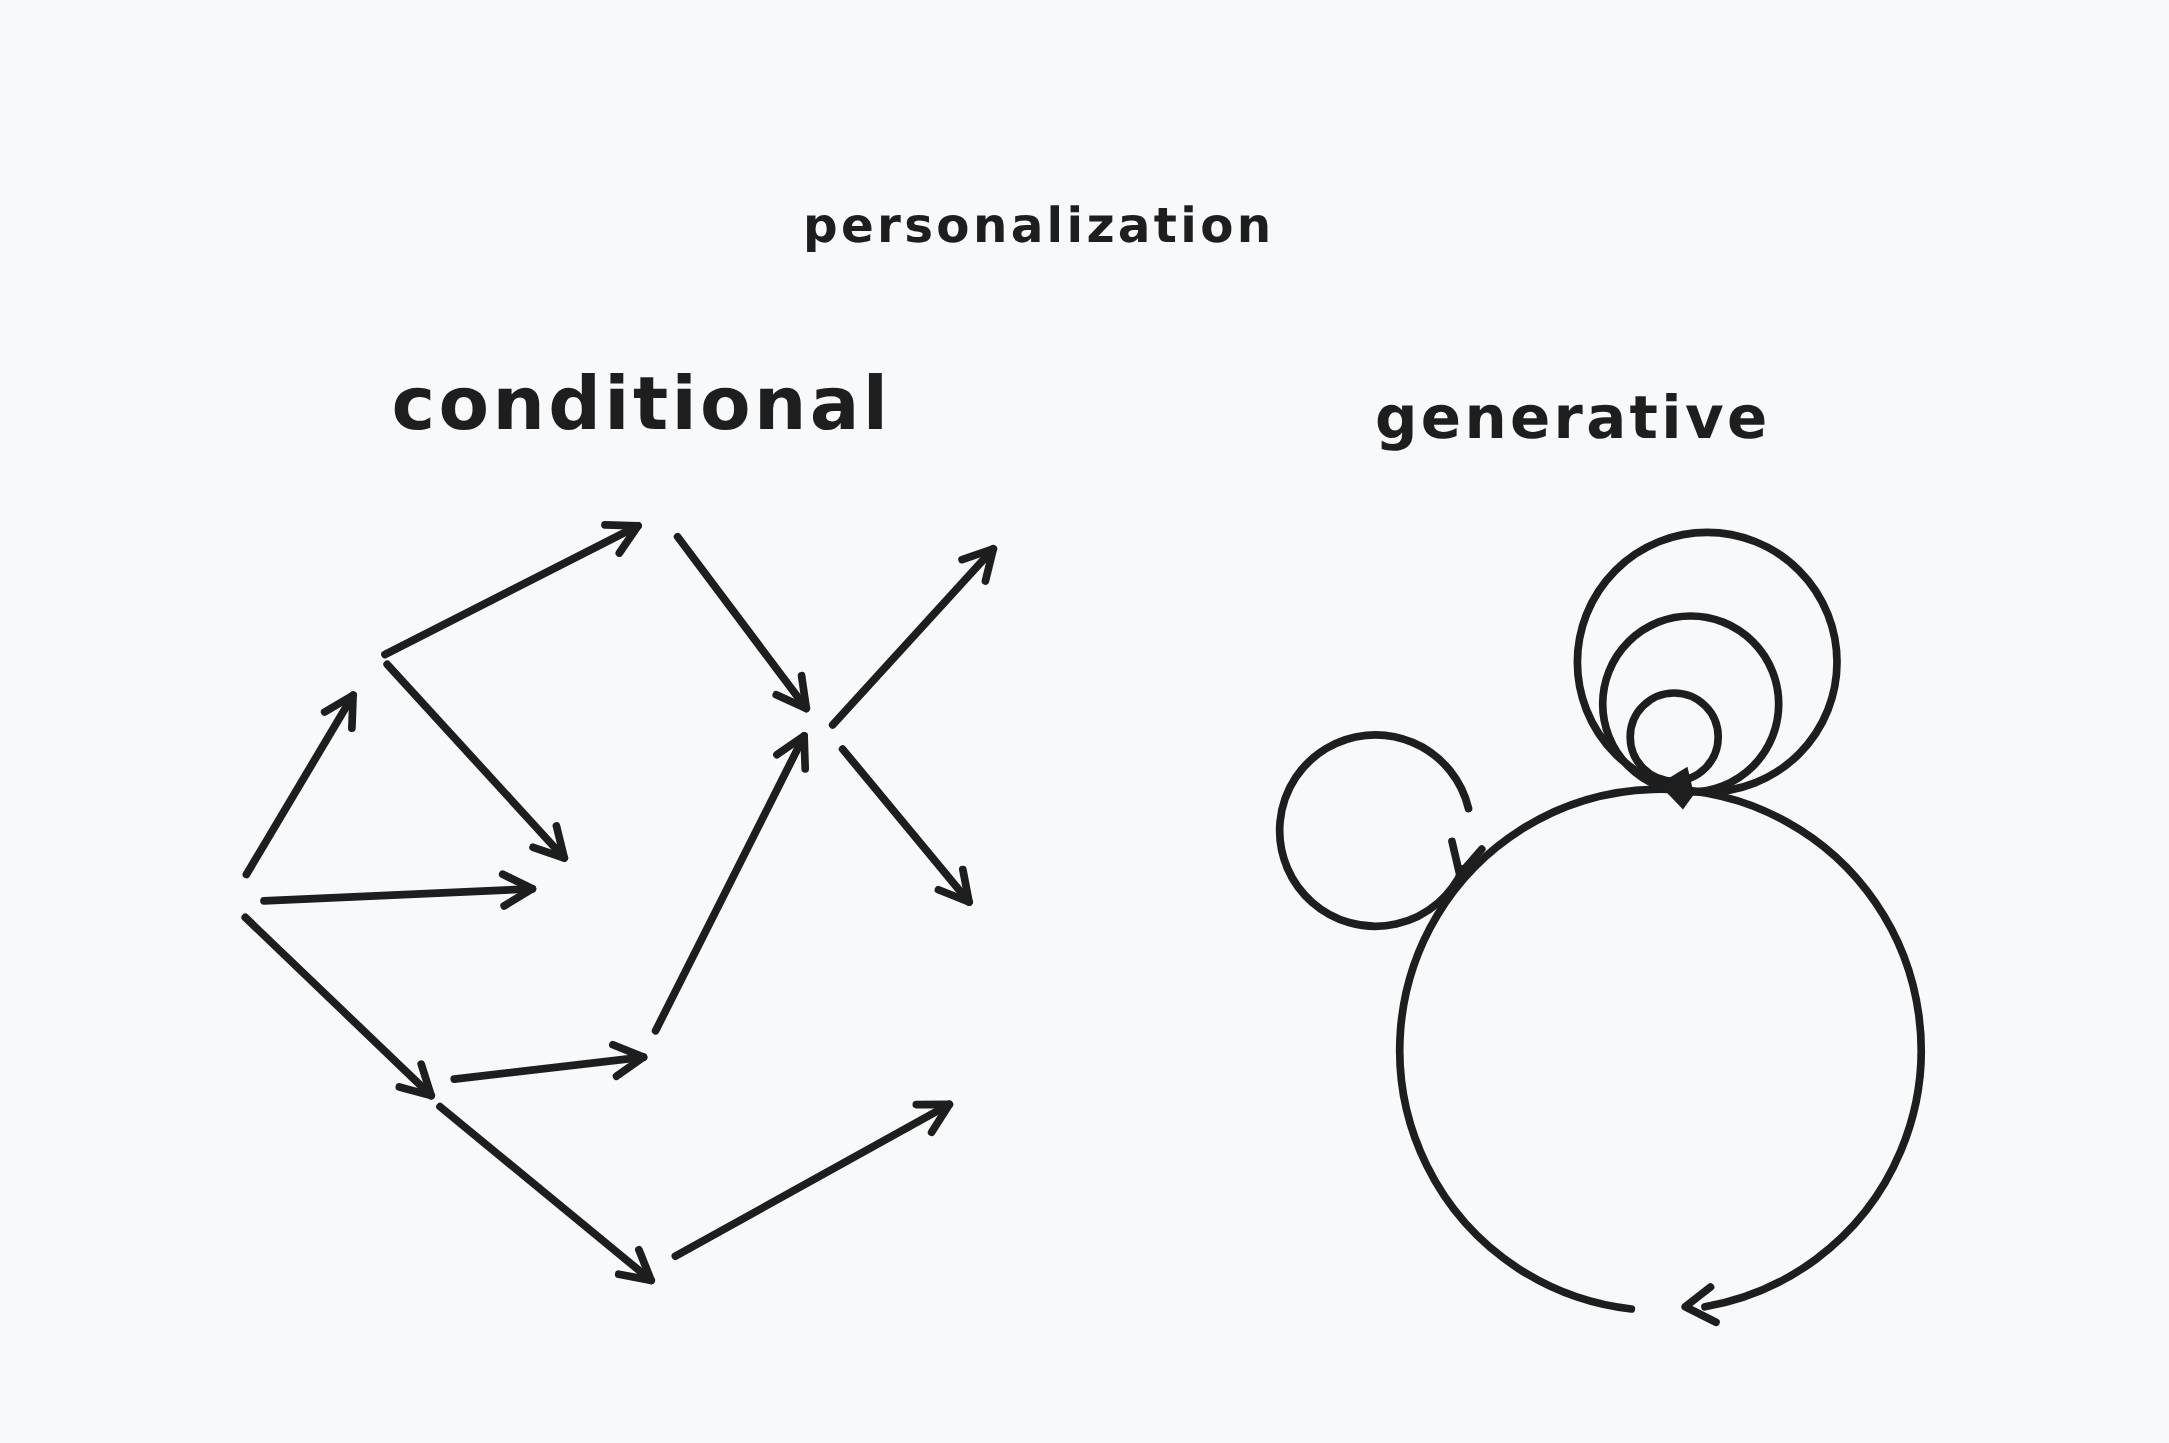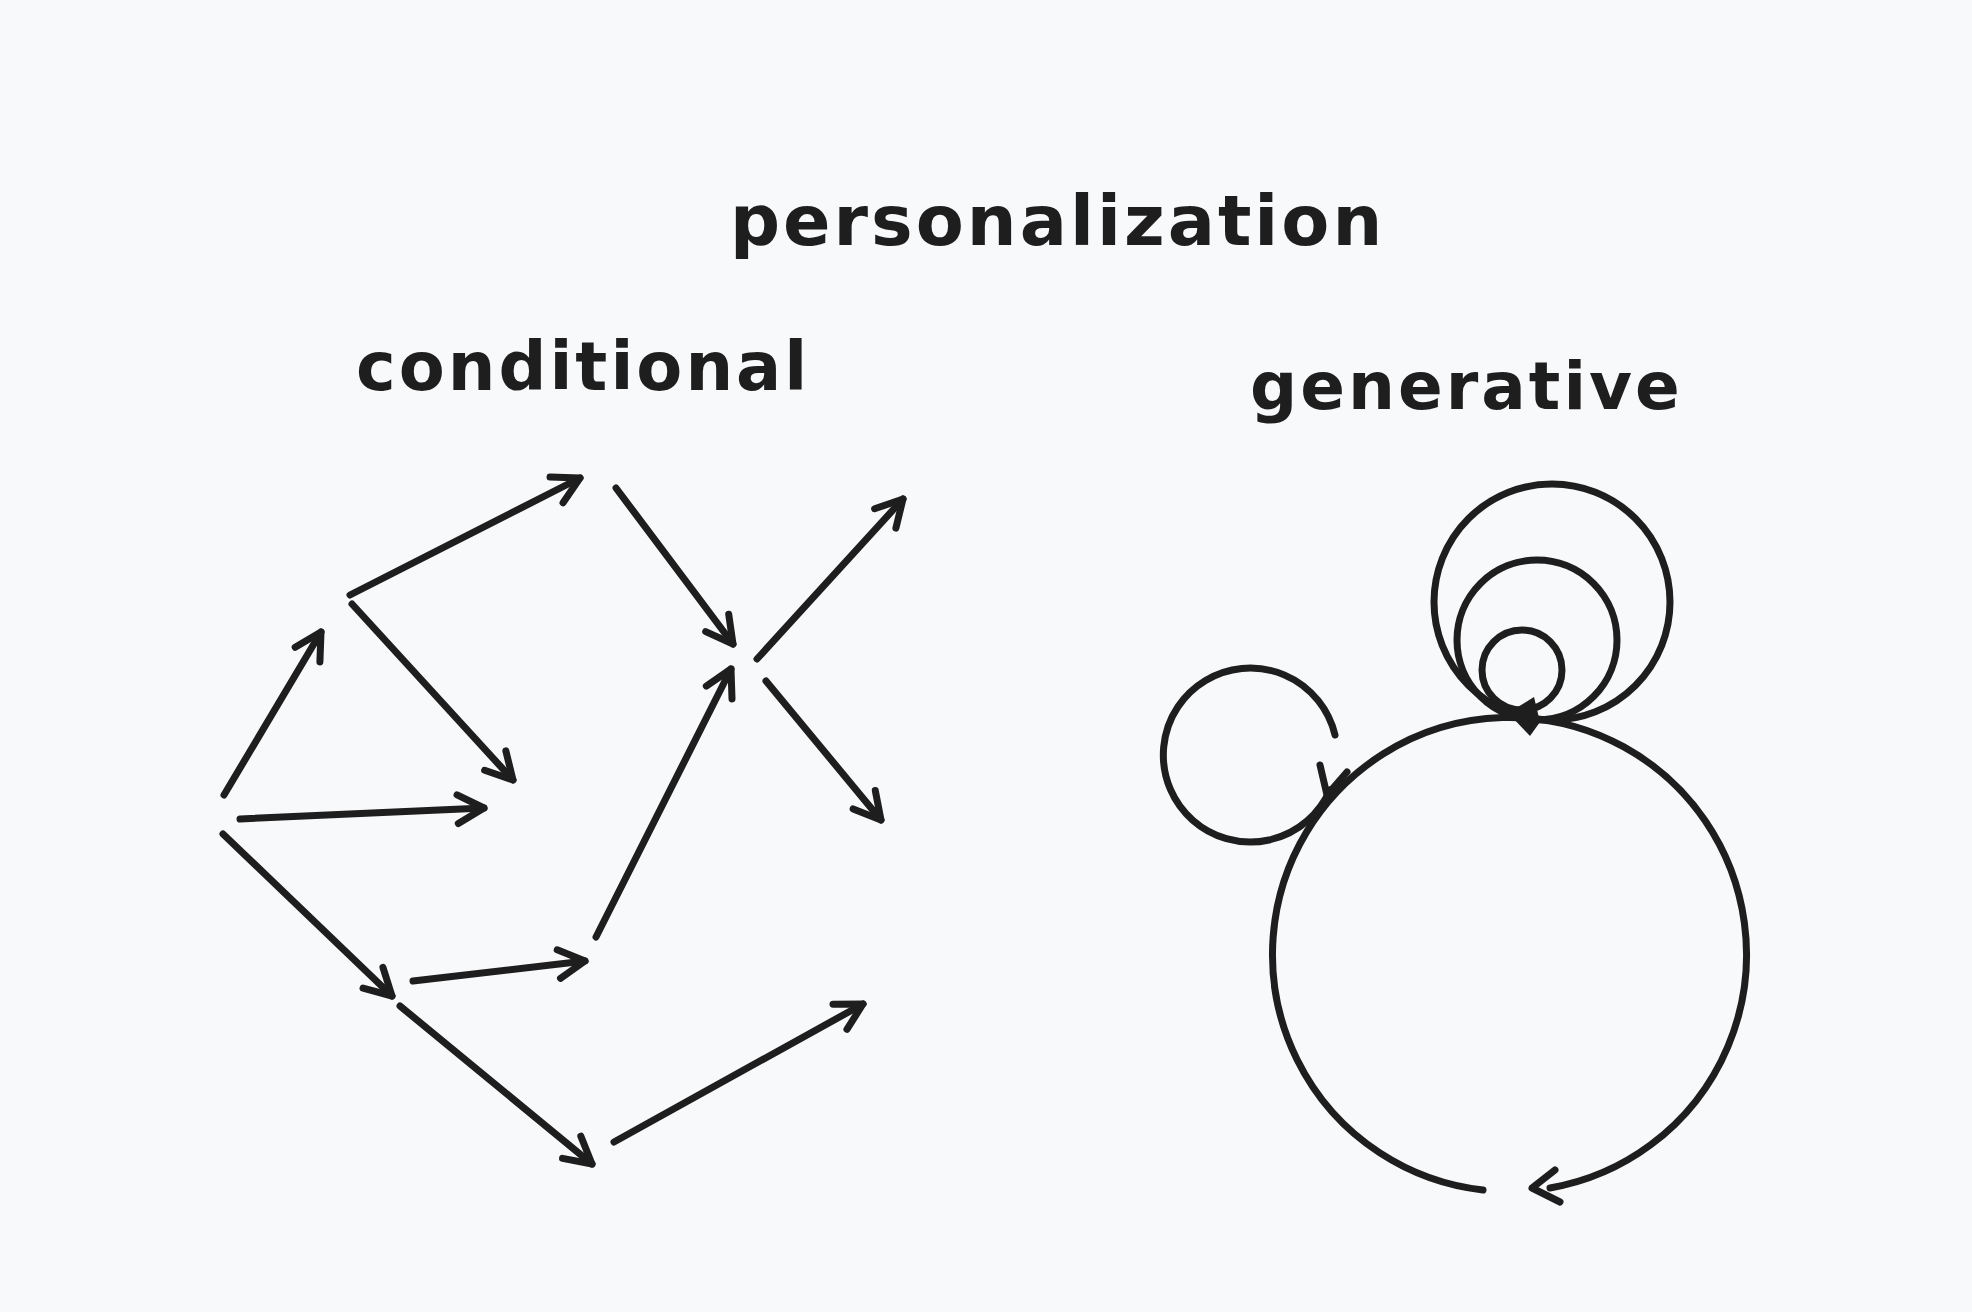--- a/index.html
+++ b/index.html
@@ -11,23 +11,23 @@
     font-family: "DejaVu Sans", sans-serif;
   }
   .label {
     position: absolute;
     color: #1e1e1e;
     font-family: "DejaVu Sans", sans-serif;
     font-weight: bold;
     letter-spacing: 3px;
     white-space: nowrap;
   }
-  #title { left: 730px; top: 180px; font-size: 70px; }
+  #title { left: 730px; top: 180px; font-size: 44px; }
   #cond-label { left: 356px; top: 328px; font-size: 67px; }
-  #gen-label { left: 1250px; top: 348px; font-size: 66px; text-align: center; }
+  #gen-label { left: 1250px; top: 348px; font-size: 54px; text-align: center; }
   svg#canvas { position: absolute; left: 0; top: 0; }
   .stroke { stroke: #1e1e1e; stroke-width: 7; fill: none; stroke-linecap: round; stroke-linejoin: round; }
 </style>
 </head>
 <body>
 
 <div class="label" id="title">personalization</div>
 <div class="label" id="cond-label">conditional</div>
 <div class="label" id="gen-label">generative</div>
 

